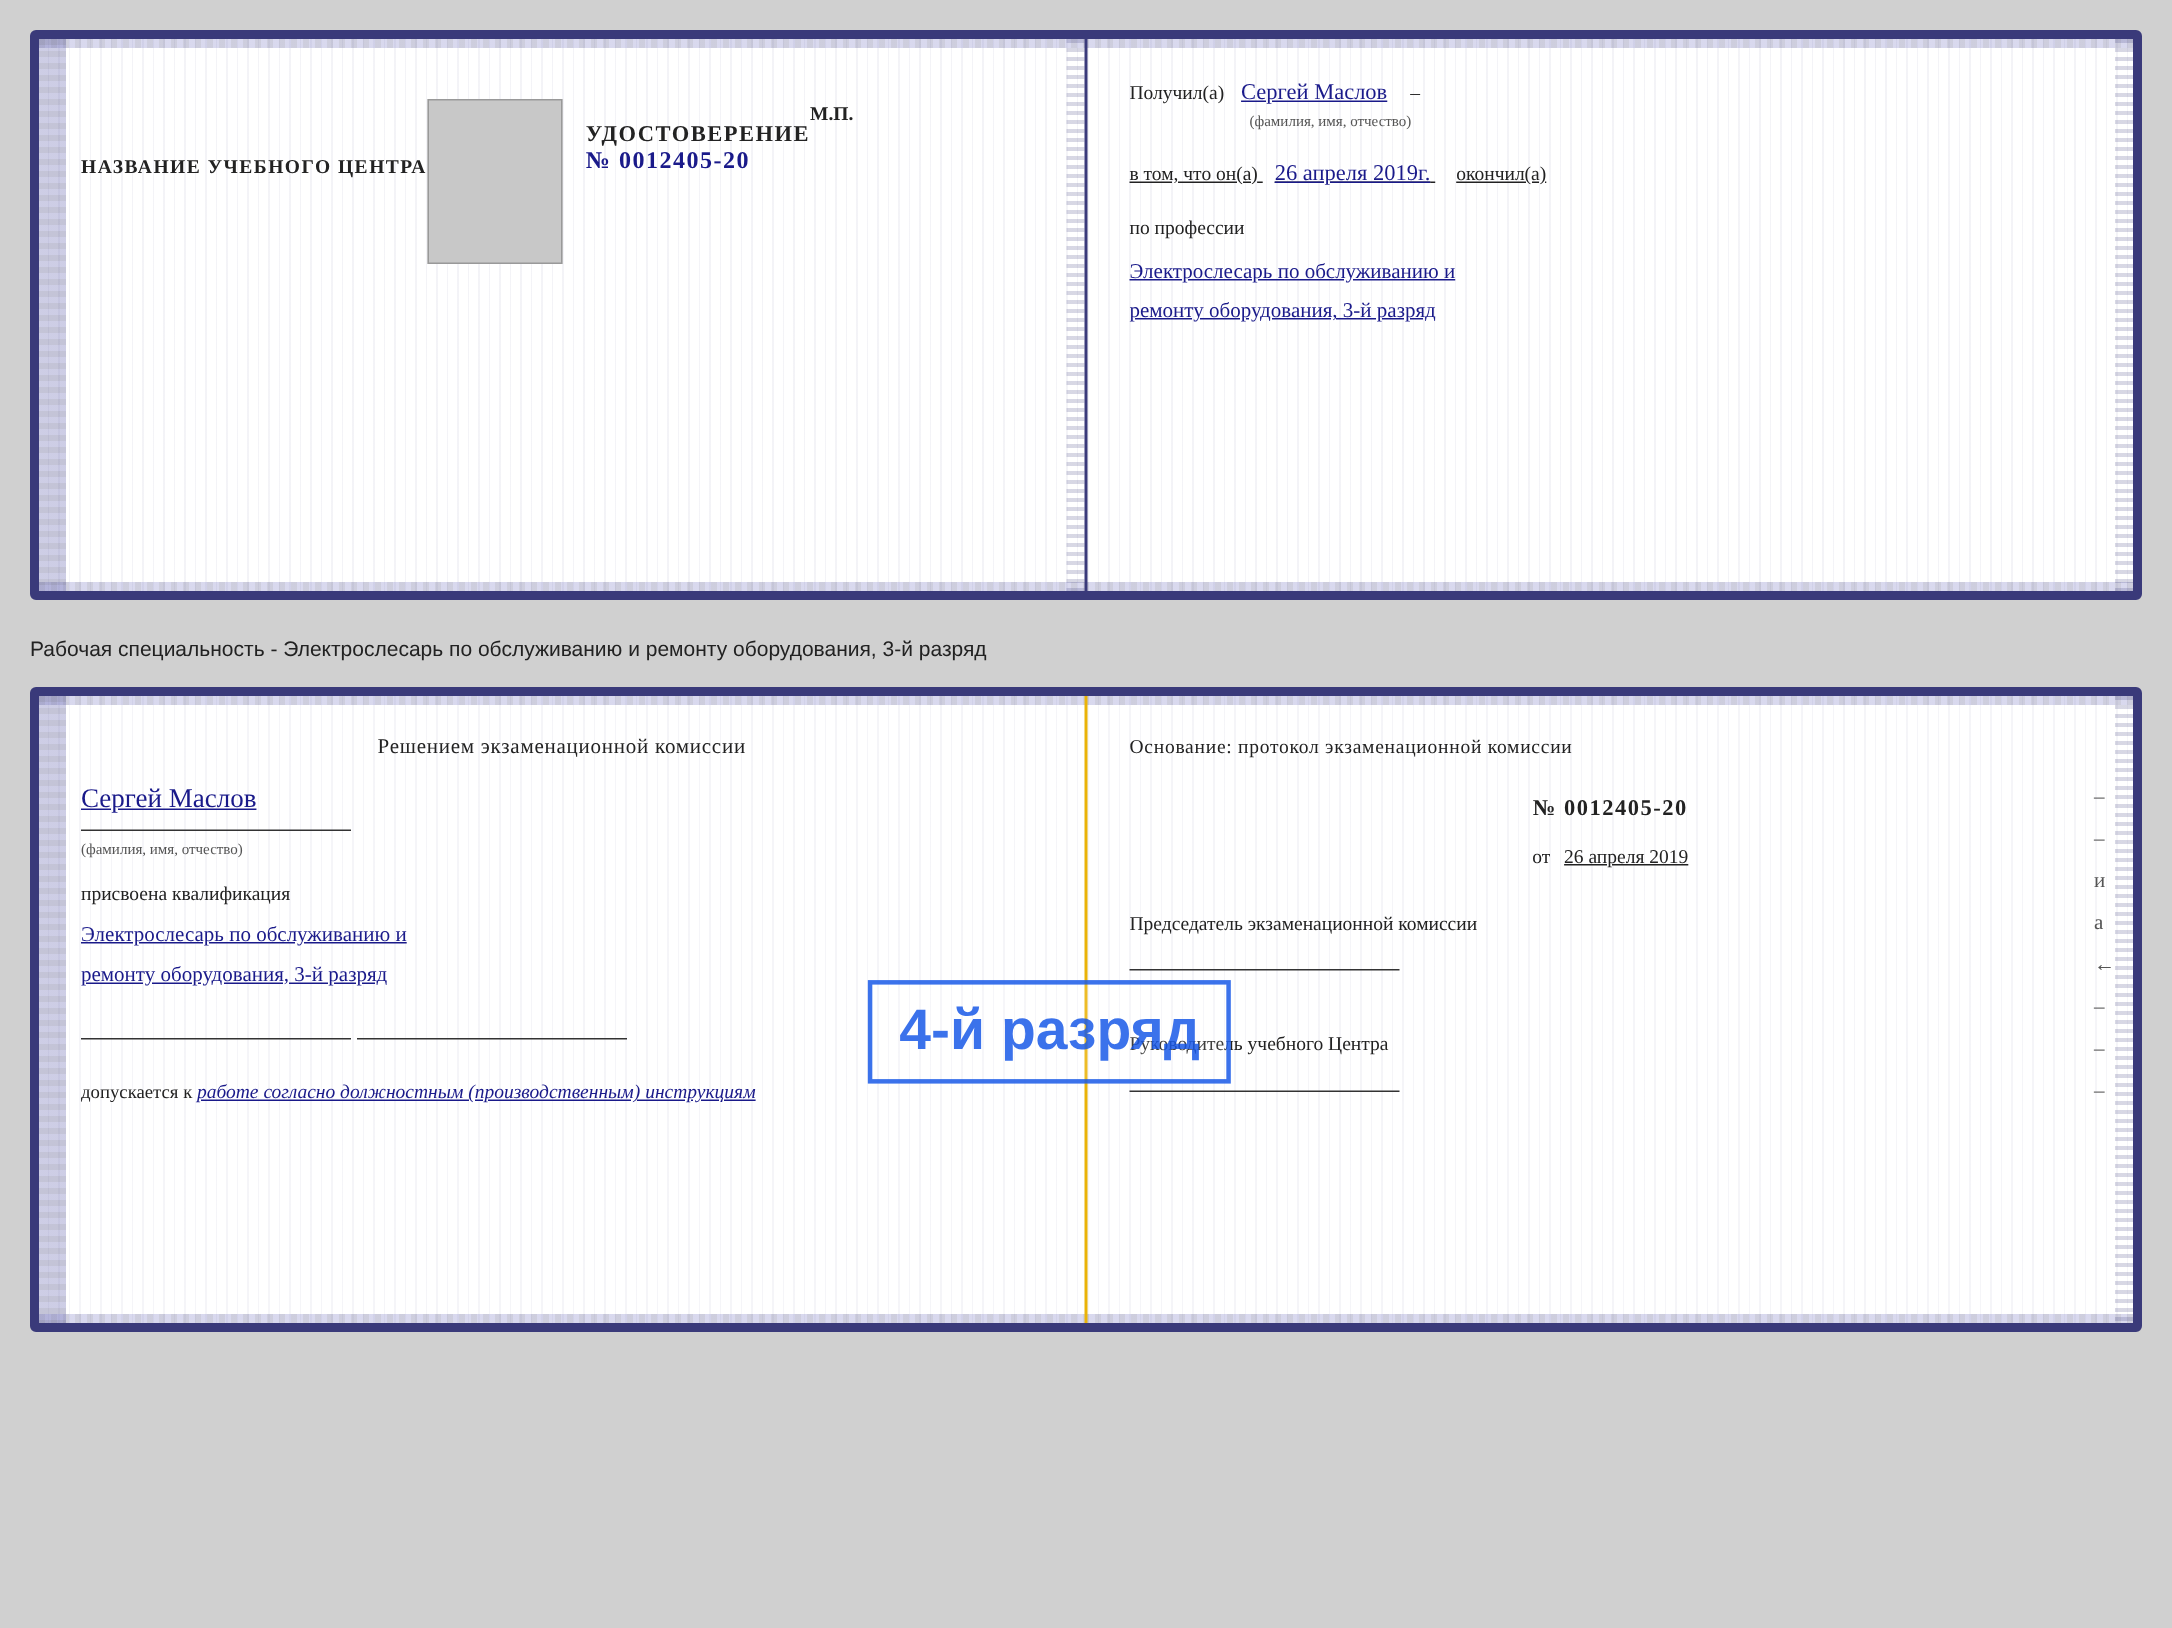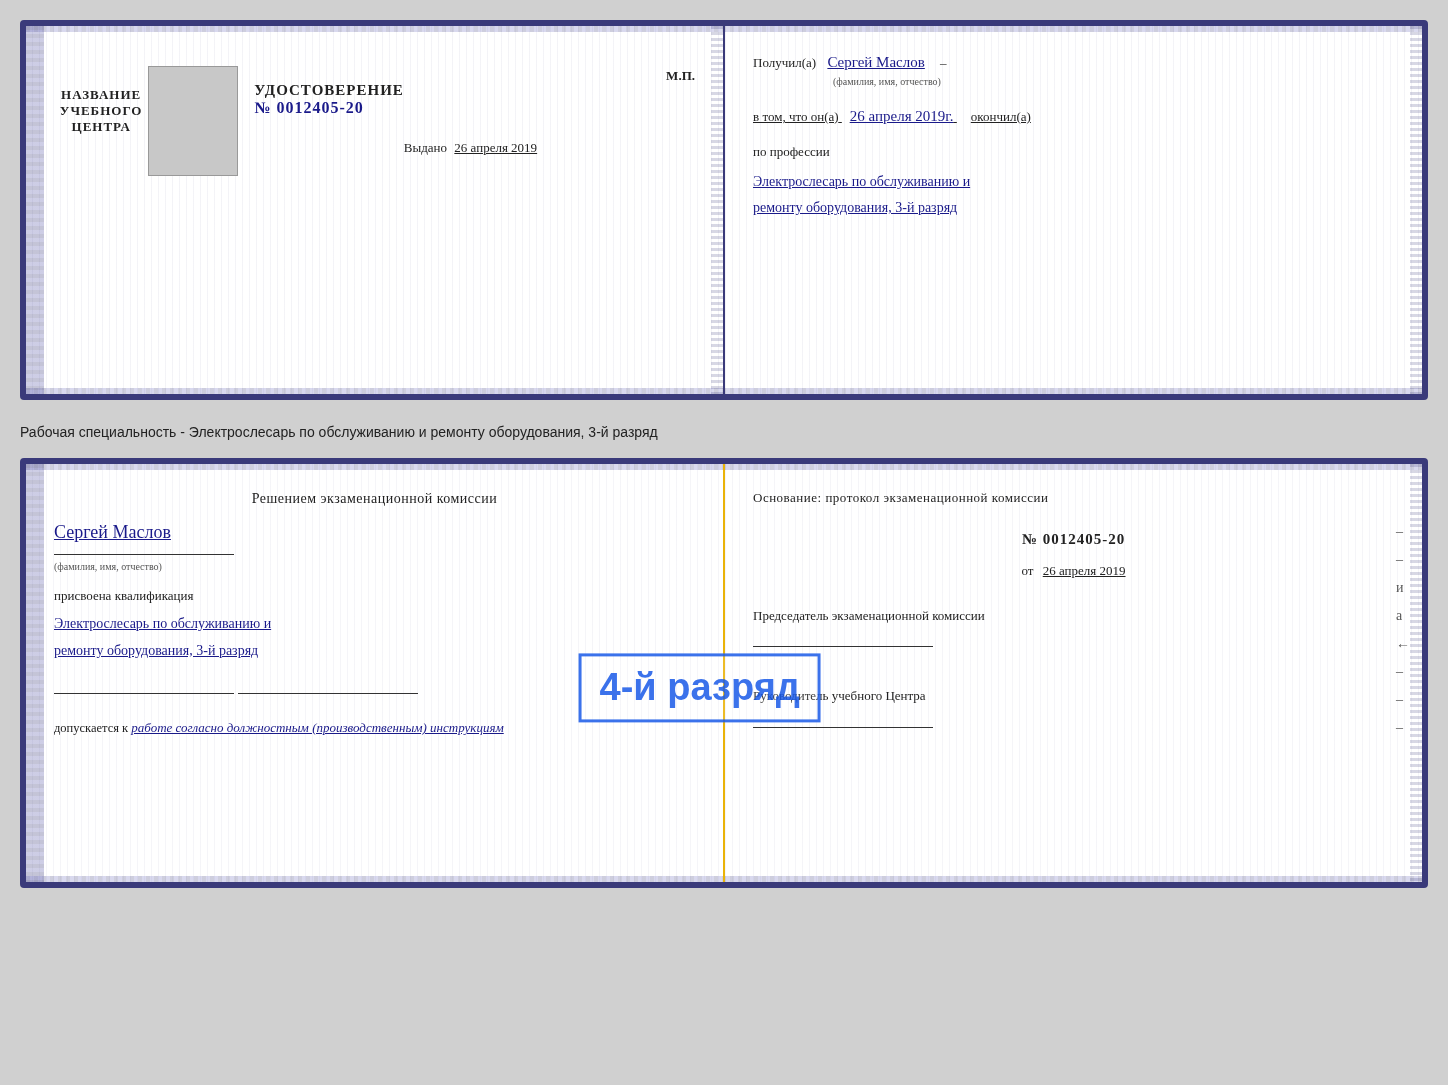--- a/index.html
+++ b/index.html
@@ -311,26 +311,20 @@
       <div class="side-bar-left"></div>
       <div class="cert-left-inner">
         <div class="center-header">НАЗВАНИЕ УЧЕБНОГО ЦЕНТРА</div>
         <div class="left-col-photo">
           <div class="photo-placeholder"></div>
           <div style="margin-top:16px;">
             <div class="udostoverenie-title">УДОСТОВЕРЕНИЕ</div>
             <div class="udostoverenie-number">№ 0012405-20</div>
           </div>
         </div>
-        <div style="margin-top: 28px; width: 100%;">
-          <div class="vydano-line">
-            <span>Выдано</span>
-            <span style="text-decoration: underline; margin-left: 4px;">26 апреля 2019</span>
-          </div>
-        </div>
         <div class="mp-line" style="margin-top: 18px; align-self: flex-start;">М.П.</div>
       </div>
       <div class="side-bar-right"></div>
     </div>
 
     <div class="cert-right">
       <div class="right-line">
         <span>Получил(а)</span>
         <span class="handwritten" style="margin-left: 8px;">Сергей Маслов</span>
         <span style="margin-left: 12px;">–</span>

